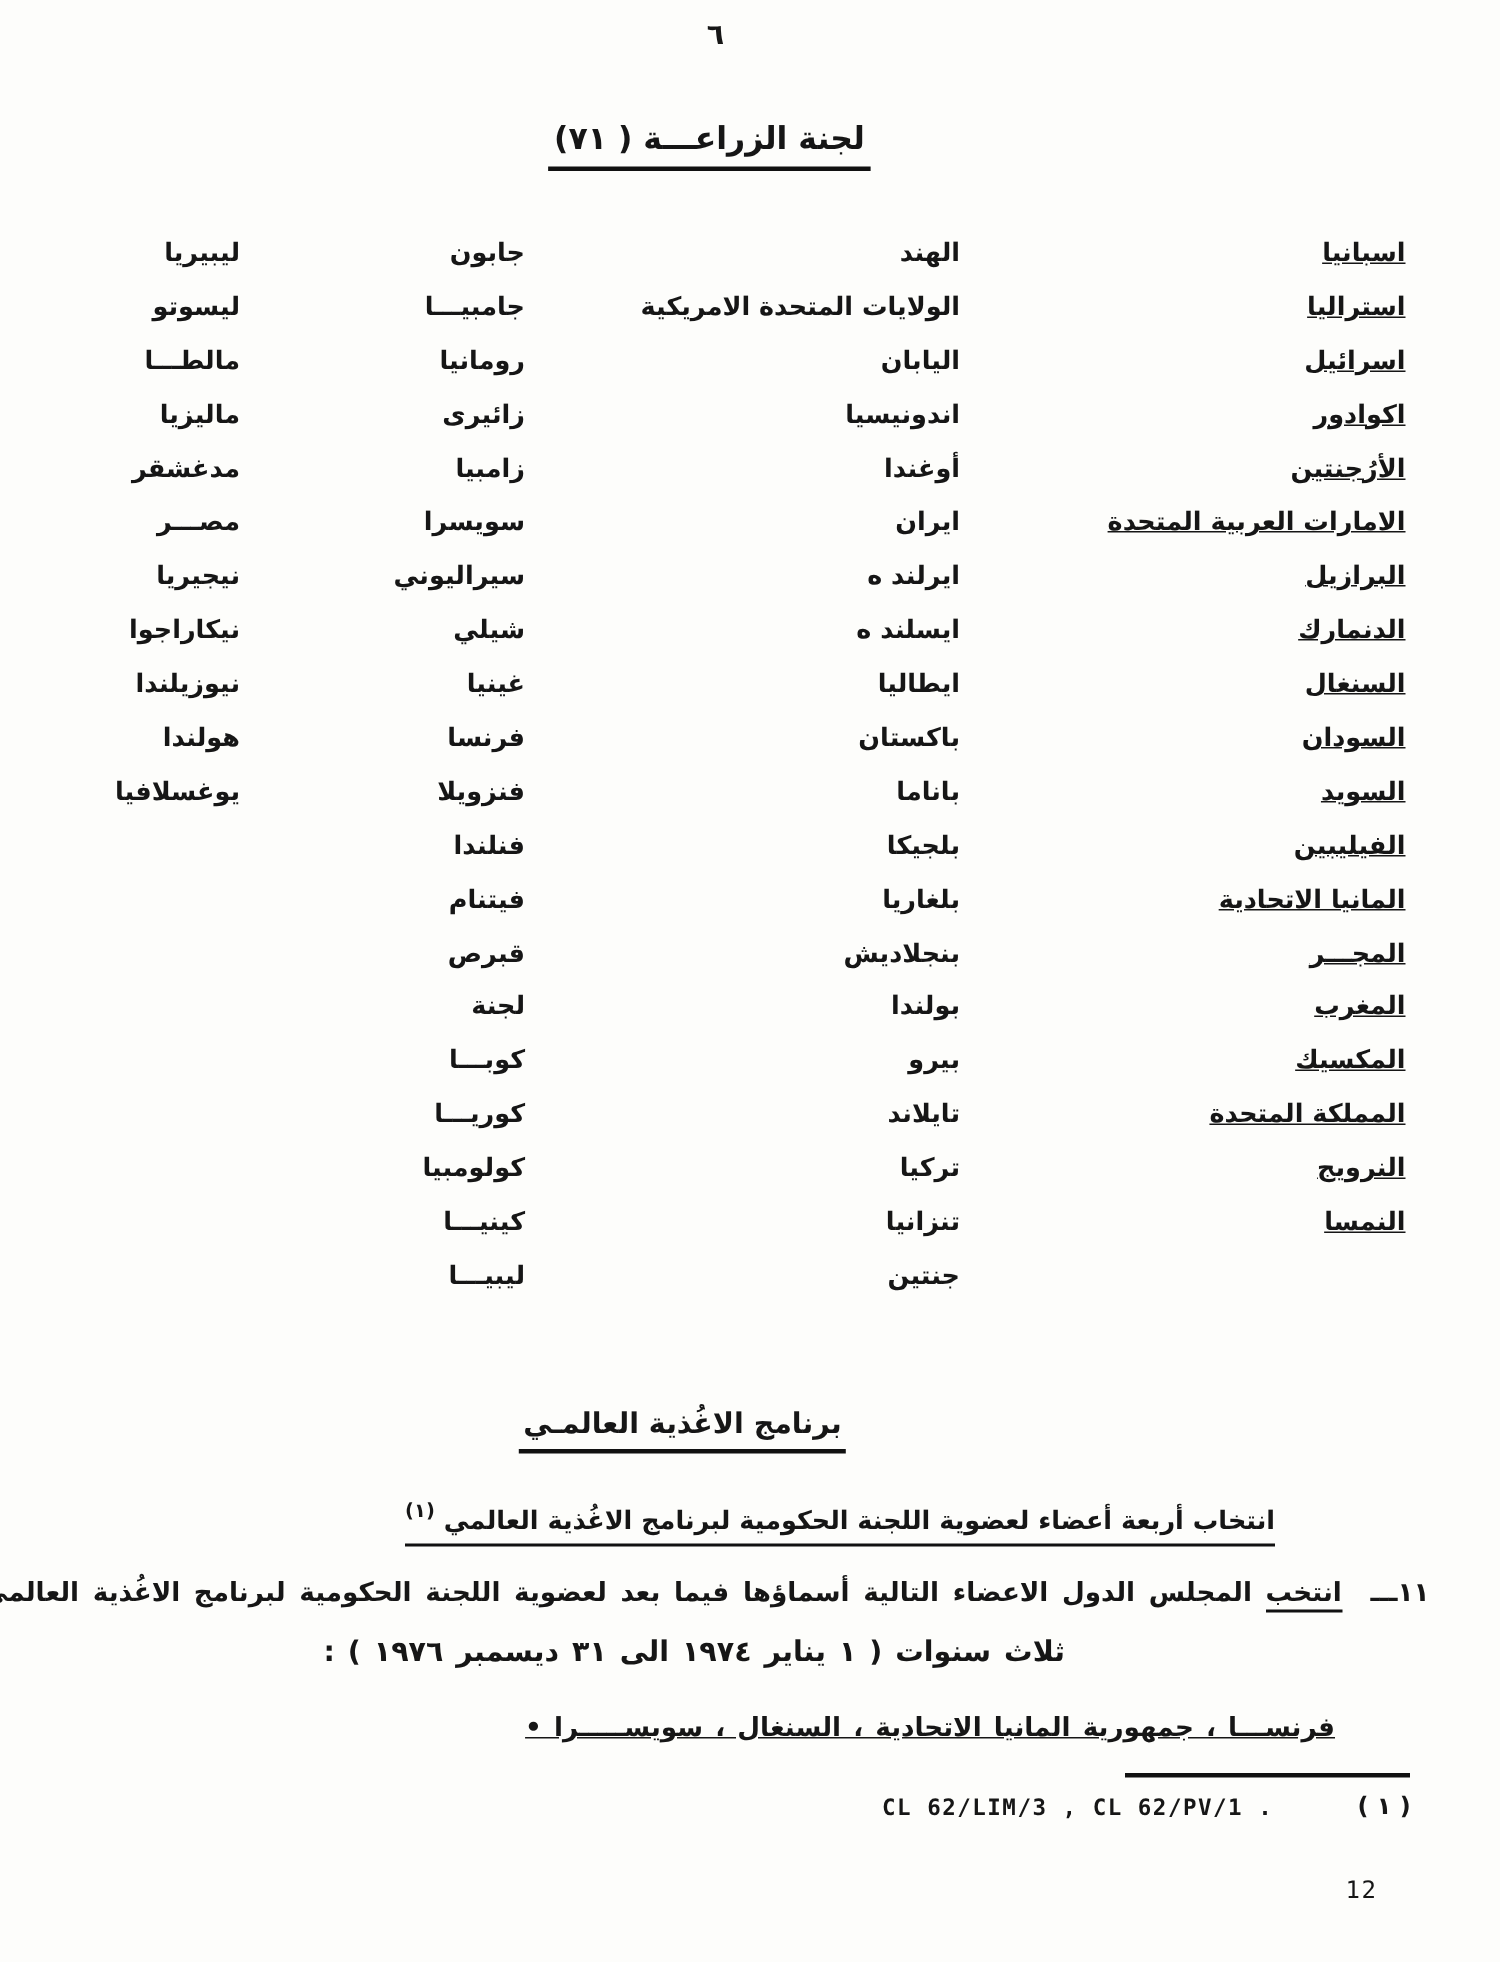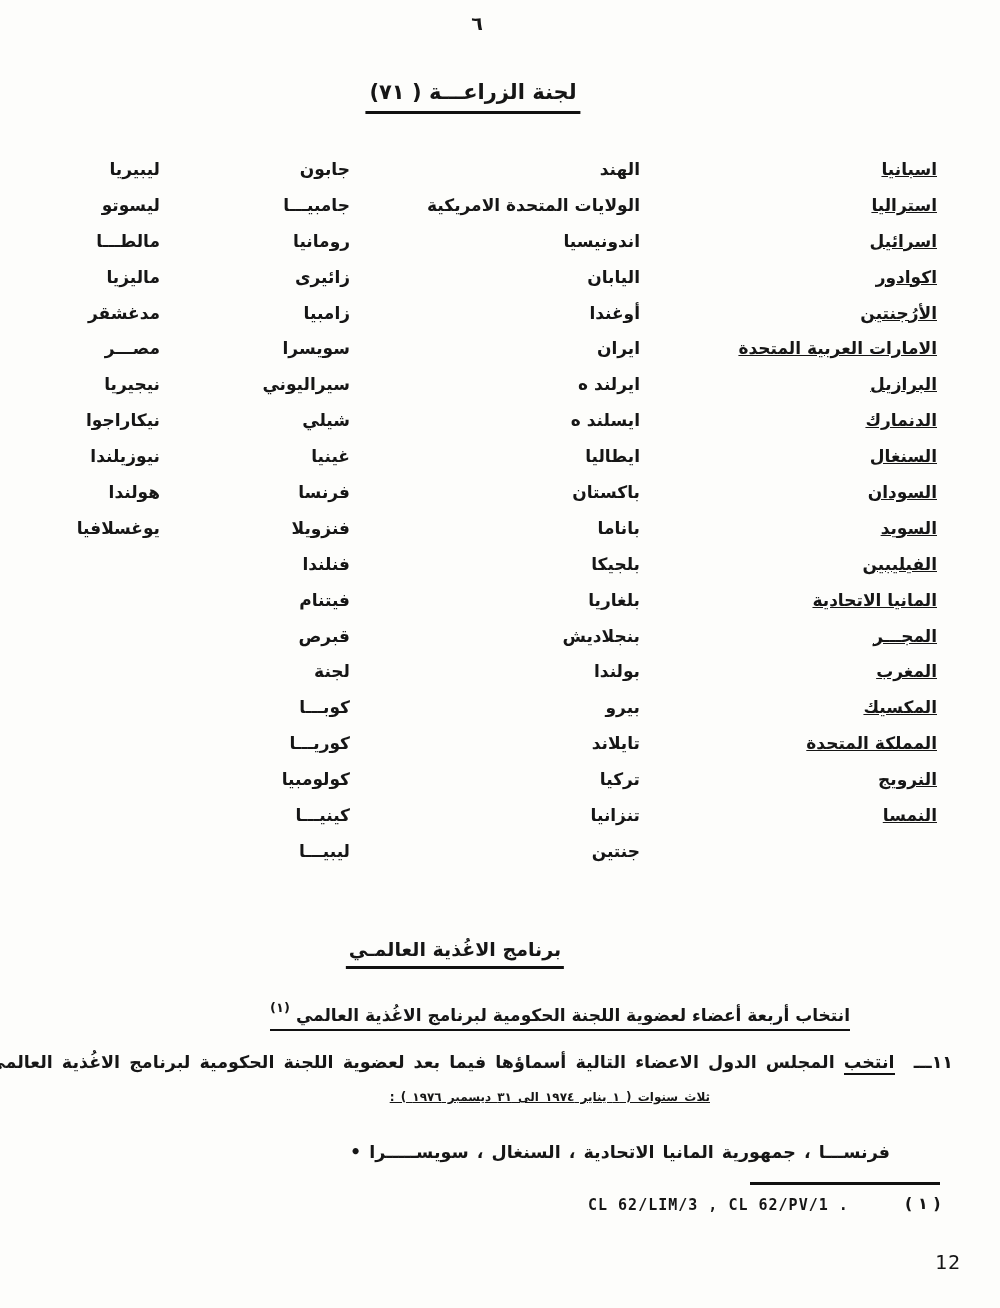--- a/index.html
+++ b/index.html
@@ -40,36 +40,36 @@
   .wfp-subheading{
     top:1002px;right:150px;
     font-size:17px;padding-bottom:4px;
     border-bottom:2px solid #111;
   }
   .wfp-subheading sup{font-size:13px;font-weight:bold;margin-right:6px;position:relative;top:-2px;}
 
   .para-line1{top:1052px;right:47px;font-size:17.5px;word-spacing:3px;}
   .para-num{letter-spacing:1px;margin-left:10px;}
   .u-word{border-bottom:2px solid #111;padding-bottom:1px;}
-  .para-line2{top:1090px;right:290px;font-size:12px;word-spacing:2px;text-decoration:underline;}
+  .para-line2{top:1090px;right:290px;font-size:19px;word-spacing:2px;}
 
-  .elected-line{top:1142px;right:110px;font-size:17.5px;word-spacing:2px;}
+  .elected-line{top:1142px;right:110px;font-size:17.5px;word-spacing:2px;text-decoration:underline;}
 
   .footnote-rule{top:1182px;left:750px;width:190px;height:3px;background:#111;}
   .footnote-text{
     top:1196px;left:588px;
     font-family:"DejaVu Sans Mono","Liberation Mono",monospace;
     font-size:15px;font-weight:bold;letter-spacing:1px;white-space:nowrap;
   }
   .footnote-ref{top:1194px;left:905px;font-size:16px;}
 
   .bottom-page-num{
-    top:1250px;left:935px;
+    top:1250px;left:897px;
     font-family:"DejaVu Sans Mono","Liberation Mono",monospace;
-    font-size:20px;letter-spacing:1px;
+    font-size:16px;letter-spacing:1px;
   }
 </style>
 </head>
 <body>
 
 <div class="page">
 
   <div class="abs ar top-page-num">٦</div>
 
   <div class="abs ar doc-title">لجنة الزراعـــة ( ٧١)</div>
@@ -91,22 +91,22 @@
       <div class="country">المجـــر</div>
       <div class="country">المغرب</div>
       <div class="country">المكسيك</div>
       <div class="country">المملكة المتحدة</div>
       <div class="country">النرويج</div>
       <div class="country">النمسا</div>
     </div>
   <div class="abs country-col col-2">
       <div class="country">الهند</div>
       <div class="country">الولايات المتحدة الامريكية</div>
+      <div class="country">اليابان</div>
       <div class="country">اندونيسيا</div>
-      <div class="country">اليابان</div>
       <div class="country">أوغندا</div>
       <div class="country">ايران</div>
       <div class="country">ايرلند ه</div>
       <div class="country">ايسلند ه</div>
       <div class="country">ايطاليا</div>
       <div class="country">باكستان</div>
       <div class="country">باناما</div>
       <div class="country">بلجيكا</div>
       <div class="country">بلغاريا</div>
       <div class="country">بنجلاديش</div>

